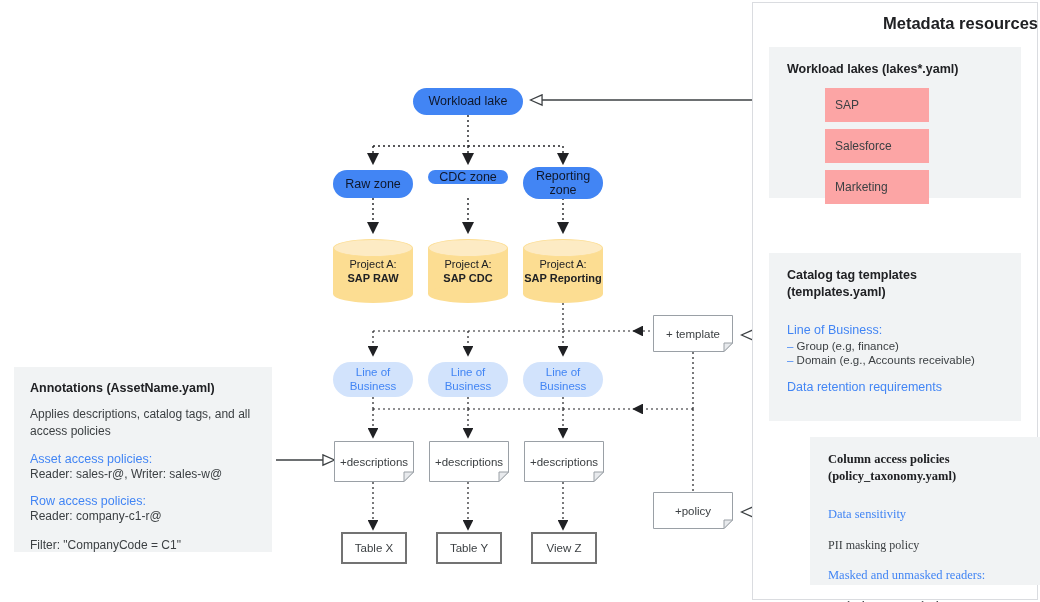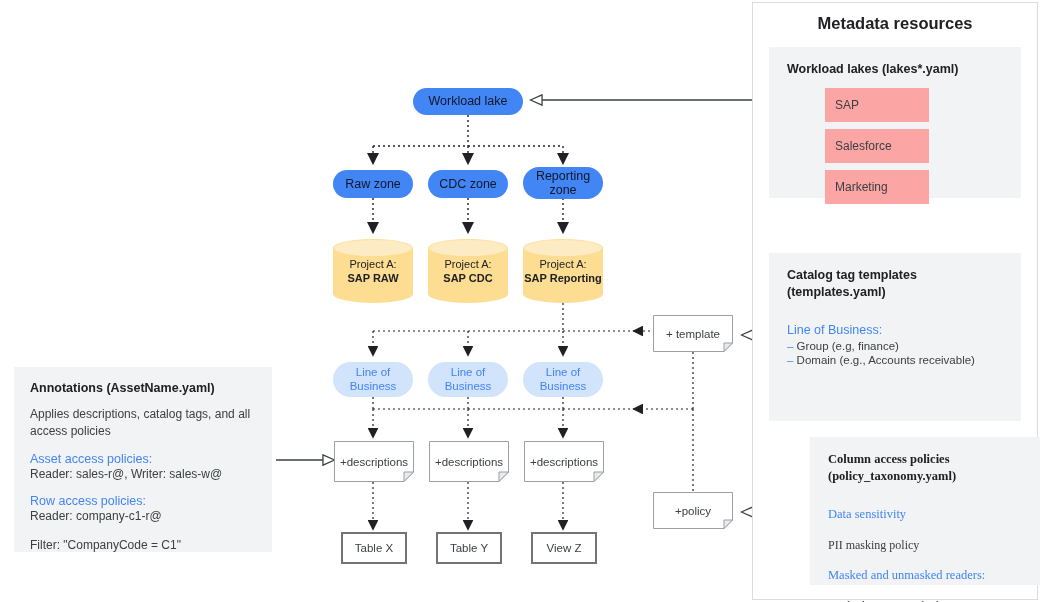--- a/index.html
+++ b/index.html
@@ -137,21 +137,21 @@
     left: 752px; top: 2px;
     width: 286px; height: 598px;
     box-sizing: border-box;
     border: 1px solid #dadce0;
     background: #ffffff;
   }
   .meta-title {
     position: absolute;
     left: 752px; top: 14px;
     width: 286px;
-    text-align: center;
+    text-align: right;
     font-size: 16.5px;
     font-weight: bold;
     color: #202124;
   }
   .meta-card {
     position: absolute;
     box-sizing: border-box;
     background: #f1f3f4;
     padding: 14px 18px;
   }
@@ -290,21 +290,21 @@
     <path d="M276,460 L334,460" stroke="#3c4043" stroke-width="1.3" fill="none" marker-end="url(#arrHollow)"></path>
   </svg>
 
   <div class="node pill" style="left:413px; top:88px; width:110px; height:27px;">
     <span>Workload lake</span>
   </div>
 
   <div class="node pill" style="left:333px; top:170px; width:80px; height:28px;">
     <span>Raw zone</span>
   </div>
-  <div class="node pill" style="left:428px; top:170px; width:80px; height:28px;">
+  <div class="node pill" style="left:428px; top:170px; width:80px; height:14px;">
     <span>CDC zone</span>
   </div>
   <div class="node pill" style="left:523px; top:167px; width:80px; height:32px;">
     <span>Reporting zone</span>
   </div>
 
   <div class="cyl" style="left:333px; top:239px; width:80px; height:64px;">
     <div class="body"></div>
     <div class="bottom"></div>
     <div class="top"></div>
@@ -432,20 +432,21 @@
     <p class="blue">Line of Business:</p>
     <p class="dashitem">
       <span class="dash">–</span>
       <span>Group (e.g, finance)</span>
     </p>
     <p class="dashitem">
       <span class="dash">–</span>
       <span>Domain (e.g., Accounts receivable)</span>
     </p>
     <div class="gap"></div>
+    <p class="blue">Data retention requirements</p>
   </div>
 
   <div class="meta-card" style="left:810px; top:437px; width:252px; height:148px;font-family:Liberation Serif, serif;">
     <h3>
       <span>Column access policies</span><br>
       <span>(policy_taxonomy.yaml)</span>
     </h3>
     <div class="gap"></div>
     <p class="blue">Data sensitivity</p>
     <p class="plain">PII masking policy</p>

